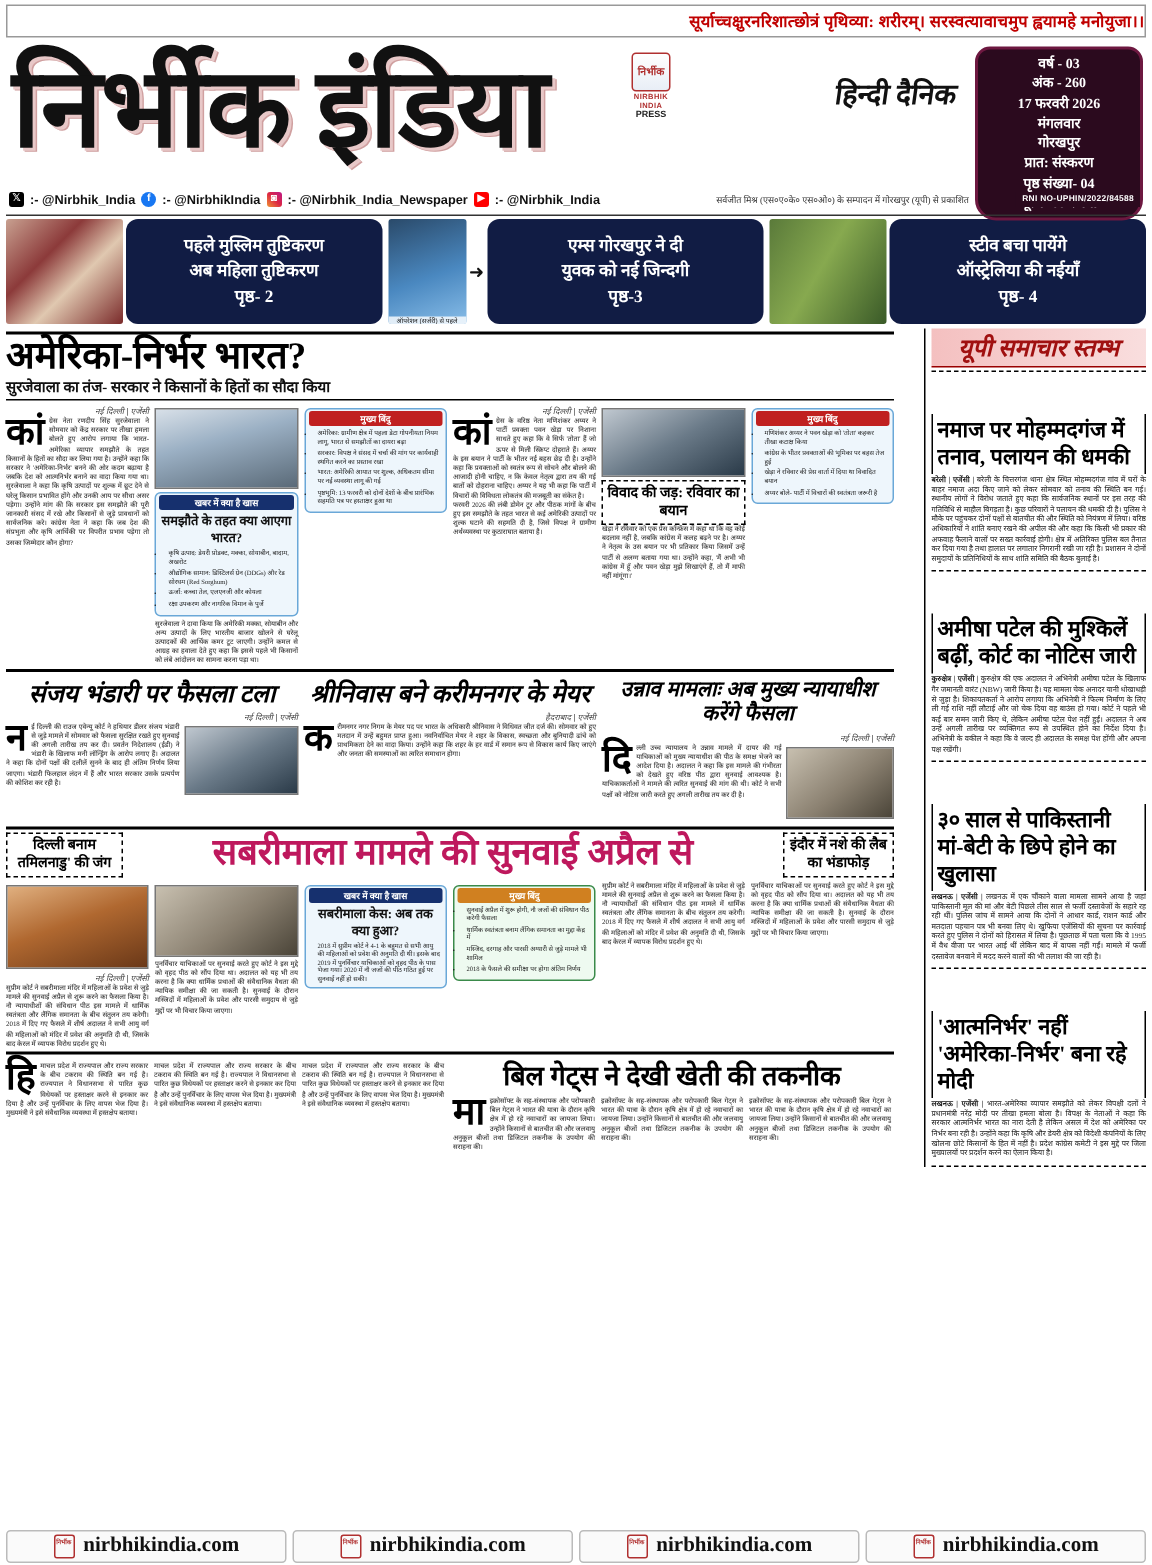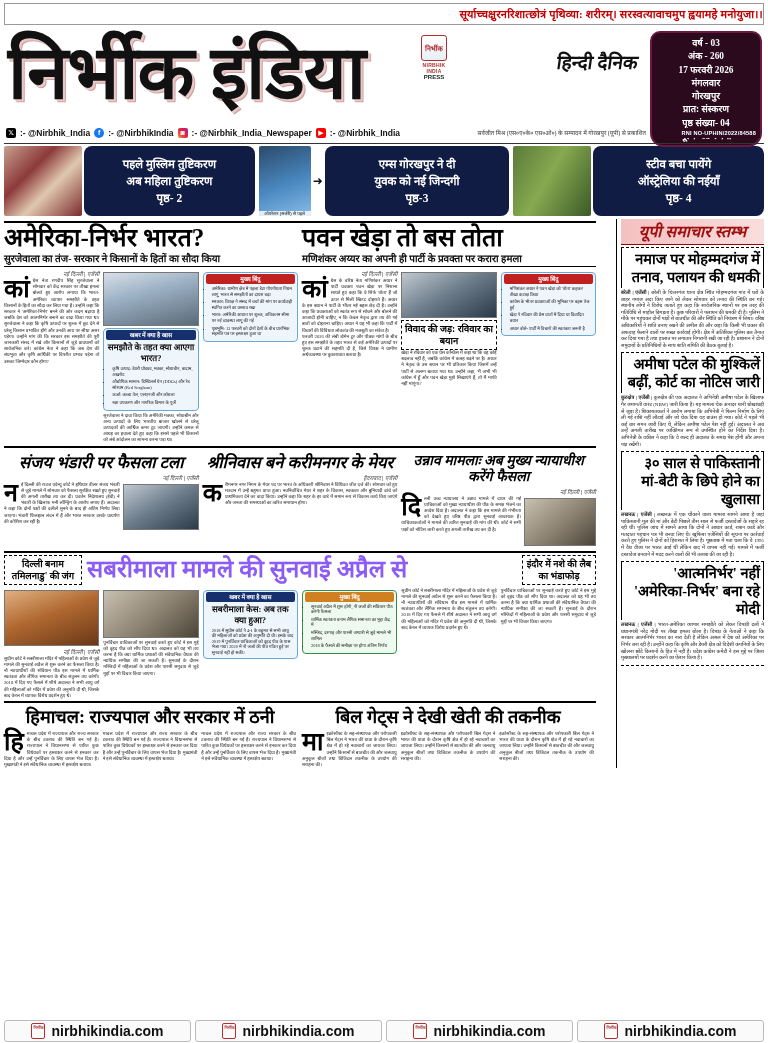--- a/index.html
+++ b/index.html
@@ -169,30 +169,30 @@
   .up-banner{
     background:linear-gradient(90deg,#f4c0c0,#f9dede);
     border-bottom:1px solid #900;
     text-align:center; padding:1px 0 2px;
     font-family:"Liberation Serif","DejaVu Serif",serif;
     font-weight:bold; font-style:italic; font-size:16px; color:#a01010;
     position:relative;
   }
   .r-head{
     font-family:"Liberation Serif","DejaVu Serif",serif; font-weight:bold;
-    font-size:14.5px; line-height:18px; color:#000; text-align:right;
-    border-left:1px solid #000; border-right:1px solid #000; padding:2px 3px;
+    font-size:14.5px; line-height:18px; color:#000; text-align:left;
+    border-left:1px solid #000; border-right:1px solid #000; padding:2px 3px;margin-top:28px;
   }
   .dash-top{ border-top:1px dashed #000; }
 
   
   .band{ margin-top:3px; border-top:2px solid #000; padding-top:2px; }
   .band-head{
     font-family:"Liberation Serif","DejaVu Serif",serif; font-weight:bold;
-    font-size:24px; line-height:27px; text-align:left; color:#8b5cf6;
+    font-size:24px; line-height:27px; text-align:center; color:#be185d;
   }
   .band-sub{
     font-family:"Liberation Serif","DejaVu Serif",serif;
     font-size:9.6px; text-align:center; color:#111; margin-top:1px;
   }
   .boxed-head{
     border:1px dashed #000; padding:2px 2px; text-align:center;
     font-family:"Liberation Serif","DejaVu Serif",serif; font-weight:bold;
     font-size:9.5px; line-height:12px;
   }
@@ -201,21 +201,21 @@
     font-size:18px; line-height:21px; text-align:center; color:#000; margin:2px 0;
   }
 
   
   .footer{ display:flex; gap:4px; padding:2px 4px 4px; position:absolute; bottom:0; left:0; right:0; }
   .fcell{
     flex:1; display:flex; align-items:center; justify-content:center; gap:6px;
     border:1px solid #bbb; border-radius:3px; padding:2px 0; background:#fafafa;
   }
   .fcell .flogo{ width:14px;height:16px;border:1px solid #b03030;border-radius:2px;font-size:4px;color:#b03030;text-align:center;line-height:7px;font-weight:bold;}
-  .fcell .furl{ font-family:Liberation Sans, sans-serif; font-weight:bold; font-size:14px; color:#111; }
+  .fcell .furl{ font-family:Liberation Serif, serif; font-weight:bold; font-size:14px; color:#111; }
 </style>
 </head>
 <body>
 
 <div class="page">
 
   <div class="sanskrit-bar">सूर्याच्चक्षुरनरिशात्छोत्रं पृथिव्या: शरीरम्। सरस्वत्यावाचमुप ह्वयामहे मनोयुजा।।</div>
 
   <div class="masthead">
     <div class="logo-wrap">
@@ -286,24 +286,20 @@
 
   <div class="content">
 
     <div class="left-zone">
       <div class="hr-thick"></div>
 
       <div class="lead-heads">
         <div class="lead-head lh-1">
           <div>अमेरिका-निर्भर भारत?</div>
           <div class="lead-sub">सुरजेवाला का तंज- सरकार ने किसानों के हितों का सौदा किया</div>
-        </div>
-        <div class="lead-head lh-2">
-          <div>पवन खेड़ा तो बस तोता</div>
-          <div class="lead-sub">मणिशंकर अय्यर का अपनी ही पार्टी के प्रवक्ता पर करारा हमला</div>
         </div>
       </div>
 
       <div class="hr-thin"></div>
 
       <div class="cols">
 
         <div class="col col-1">
           <div class="byline">नई दिल्ली | एजेंसी</div>
           <div class="body-text">
@@ -449,21 +445,20 @@
           <div class="col col-1">
             <div class="body-text">पुनर्विचार याचिकाओं पर सुनवाई करते हुए कोर्ट ने इस मुद्दे को वृहद पीठ को सौंप दिया था। अदालत को यह भी तय करना है कि क्या धार्मिक प्रथाओं की संवैधानिक वैधता की न्यायिक समीक्षा की जा सकती है। सुनवाई के दौरान मस्जिदों में महिलाओं के प्रवेश और पारसी समुदाय से जुड़े मुद्दों पर भी विचार किया जाएगा।</div>
           </div>
         </div>
       </div>
 
       <div class="hr-thick"></div>
 
       <div style="display:flex; gap:6px;">
         <div style="width:292px">
-          <div class="bottom-head">हिमाचल: राज्यपाल और सरकार में ठनी</div>
           <div class="cols">
             <div class="col body-text">
               <span class="dropcap">हि</span>
               <span>माचल प्रदेश में राज्यपाल और राज्य सरकार के बीच टकराव की स्थिति बन गई है। राज्यपाल ने विधानसभा से पारित कुछ विधेयकों पर हस्ताक्षर करने से इनकार कर दिया है और उन्हें पुनर्विचार के लिए वापस भेज दिया है। मुख्यमंत्री ने इसे संवैधानिक व्यवस्था में हस्तक्षेप बताया।</span>
             </div>
             <div class="col body-text">माचल प्रदेश में राज्यपाल और राज्य सरकार के बीच टकराव की स्थिति बन गई है। राज्यपाल ने विधानसभा से पारित कुछ विधेयकों पर हस्ताक्षर करने से इनकार कर दिया है और उन्हें पुनर्विचार के लिए वापस भेज दिया है। मुख्यमंत्री ने इसे संवैधानिक व्यवस्था में हस्तक्षेप बताया।</div>
             <div class="col body-text">माचल प्रदेश में राज्यपाल और राज्य सरकार के बीच टकराव की स्थिति बन गई है। राज्यपाल ने विधानसभा से पारित कुछ विधेयकों पर हस्ताक्षर करने से इनकार कर दिया है और उन्हें पुनर्विचार के लिए वापस भेज दिया है। मुख्यमंत्री ने इसे संवैधानिक व्यवस्था में हस्तक्षेप बताया।</div>
           </div>
         </div>
         <div style="width:292px">

